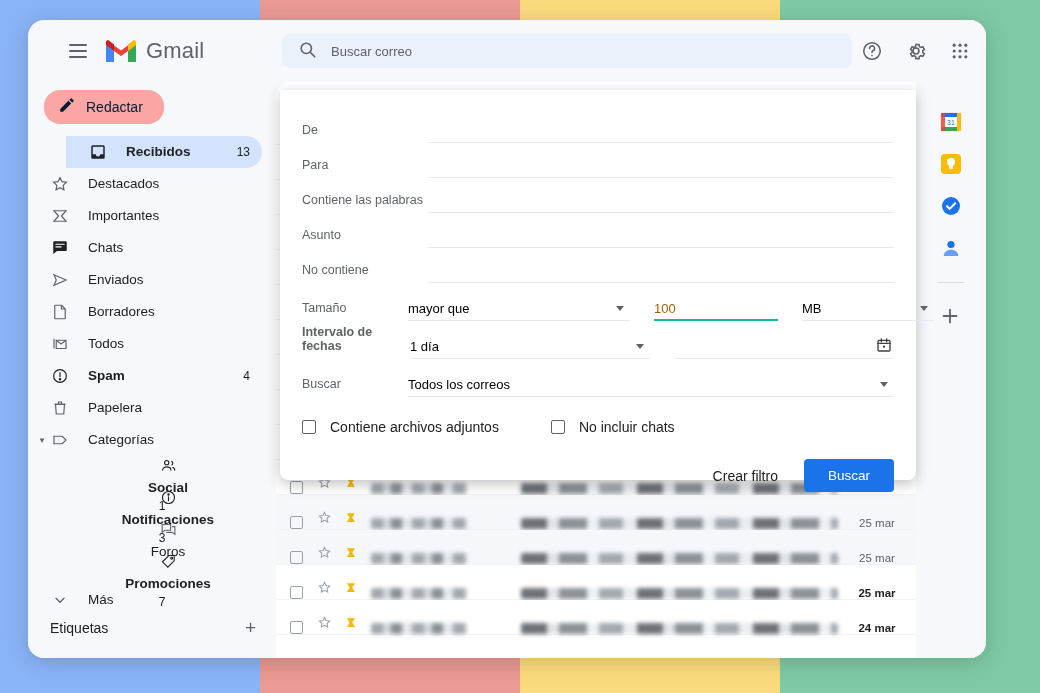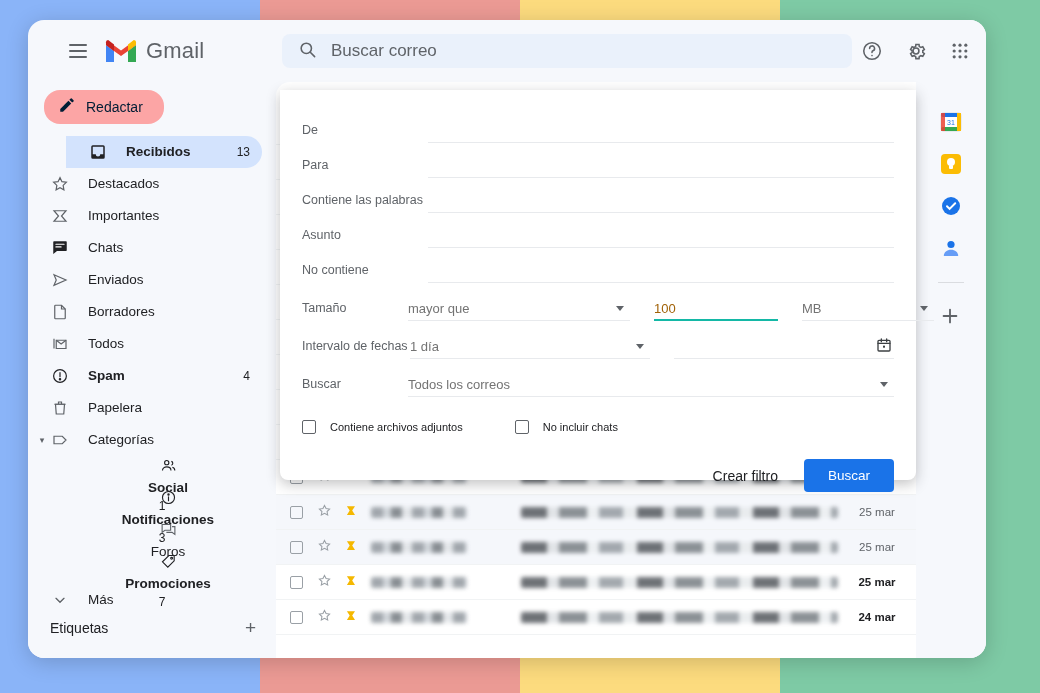--- a/index.html
+++ b/index.html
@@ -48,21 +48,21 @@
   .brand-text { font-size: 22px; color: #5f6368; letter-spacing: .2px; }
 
   .searchwrap { flex: 0 0 auto; margin-left: 18px; }
   .searchbar {
     width: 570px; height: 34px; background: #eaf1fb; border-radius: 8px;
     display: flex; align-items: center; padding: 0 16px; gap: 14px; cursor: text;
   }
   .searchbar .sicon { flex: 0 0 auto; }
   .search-input {
     border: none; outline: none; background: transparent;
-    font-size: 17px; color: #1d4ed8; width: 100%;
+    font-size: 13px; color: #1d4ed8; width: 100%;
     font-family: "Liberation Sans", sans-serif;
   }
   .search-input::placeholder { color: #5f6368; }
 
   .topright { margin-left: auto; display: flex; align-items: center; gap: 4px; padding-right: 2px; }
   .iconbtn {
     width: 40px; height: 40px; border-radius: 50%;
     display: flex; align-items: center; justify-content: center; cursor: pointer;
   }
   .avatar {
@@ -112,21 +112,21 @@
     position: absolute; left: 248px; top: 62px; right: 70px; bottom: 0;
     background: #fff; border-radius: 14px 0 0 0; overflow: hidden; z-index: 2;
   }
   .lang-row { height: 28px; display: flex; align-items: center; justify-content: flex-end; padding-right: 18px; }
   .lang {
     font-size: 12.5px; color: #202124; display: flex; align-items: center; gap: 5px; cursor: pointer;
   }
   .lang .tri { width: 0; height: 0; border-left: 4px solid transparent; border-right: 4px solid transparent; border-top: 5px solid #5f6368; }
 
   .row {
-    height: 35px; display: flex; align-items: center;
+    height: 35px; display: flex; align-items: flex-end;
     border-bottom: 1px solid #f1f3f4; padding-left: 14px; padding-right: 0;
     cursor: pointer; background: #fff; position: relative;
   }
   .row.read { background: #f5f7fb; }
   .cb {
     width: 13px; height: 13px; border: 1.6px solid #9aa0a6;
     border-radius: 2px; flex: 0 0 auto; margin-right: 14px;
   }
   .star { width: 16px; flex: 0 0 auto; margin-right: 12px; }
   .imp { width: 16px; flex: 0 0 auto; margin-right: 10px; }
@@ -157,36 +157,36 @@
     z-index: 8; padding: 18px 22px 0 22px;
   }
   .frow { display: flex; align-items: flex-end; height: 35px; }
   .flabel { width: 106px; flex: 0 0 auto; font-size: 12.5px; color: #5f6368; padding-bottom: 6px; }
   .flabel.wide { width: 126px; }
   .fline { flex: 1 1 auto; border-bottom: 1px solid #e8eaed; height: 22px; }
   .fline.indent { margin-left: 20px; }
 
   .sel { position: relative; border-bottom: 1px solid #e8eaed; height: 24px;
     display: flex; align-items: center; cursor: pointer; }
-  .sel .val { font-size: 13px; color: #737373; }
+  .sel .val { font-size: 13px; color: #000000; }
   .sel .arrow { position: absolute; right: 6px; top: 9px;
     width: 0; height: 0; border-left: 4px solid transparent;
     border-right: 4px solid transparent; border-top: 5px solid #5f6368; }
 
   .focused-input {
     border: none; border-bottom: 2px solid #14b8a6; outline: none;
     font-size: 13px; color: #a16207; height: 24px; width: 100%;
     background: transparent; font-family: Liberation Sans, sans-serif;
     caret-color: #202124; padding: 0;
   }
 
   .checkrow { display: flex; align-items: center; height: 40px; margin-top: 10px; }
   .chk { width: 14px; height: 14px; border: 1.8px solid #5f6368;
     border-radius: 2px; flex: 0 0 auto; cursor: pointer; }
-  .chklabel { font-size: 11px; color: #202124; margin-left: 14px; text-align: center; }
+  .chklabel { font-size: 14px; color: #202124; margin-left: 14px; text-align: center; }
 
   .btnrow { display: flex; align-items: center; justify-content: flex-end; gap: 16px; margin-top: 12px; }
   .btn-text { font-size: 14px; color: #202124; cursor: pointer; padding: 8px 10px; }
   .btn-primary {
     background: #1a73e8; color: #fff; font-size: 13.5px;
     padding: 9px 24px; border-radius: 4px; cursor: pointer; border: none;
     font-family: "Liberation Sans", sans-serif;
   }
 
   
@@ -706,21 +706,21 @@
       <div style="width:124px;flex:0 0 auto;margin-left:24px;">
         <input class="focused-input" value="100" style="">
       </div>
       <div class="sel" style="width:132px;flex:0 0 auto;margin-left:24px;">
         <span class="val">MB</span>
         <span class="arrow"></span>
       </div>
     </div>
 
     <div class="frow" style="height:38px;">
-      <div class="flabel wide" style="width:108px;">Intervalo de fechas</div>
+      <div class="flabel wide" style="width:108px;font-weight:bold;">Intervalo de fechas</div>
       <div class="sel" style="width:240px;flex:0 0 auto;">
         <span class="val">1 día</span>
         <span class="arrow"></span>
       </div>
       <div class="sel" style="flex:1 1 auto;margin-left:24px;">
         <span class="val"></span>
         <span style="position:absolute;right:2px;top:2px;">
           <svg width="16" height="16" viewBox="0 0 24 24" fill="none" stroke="#3c4043" stroke-width="2">
             <rect x="3" y="5" width="18" height="16" rx="1.5"></rect>
             <path d="M3 9.5h18M8 3v4M16 3v4" stroke-linecap="round"></path>

